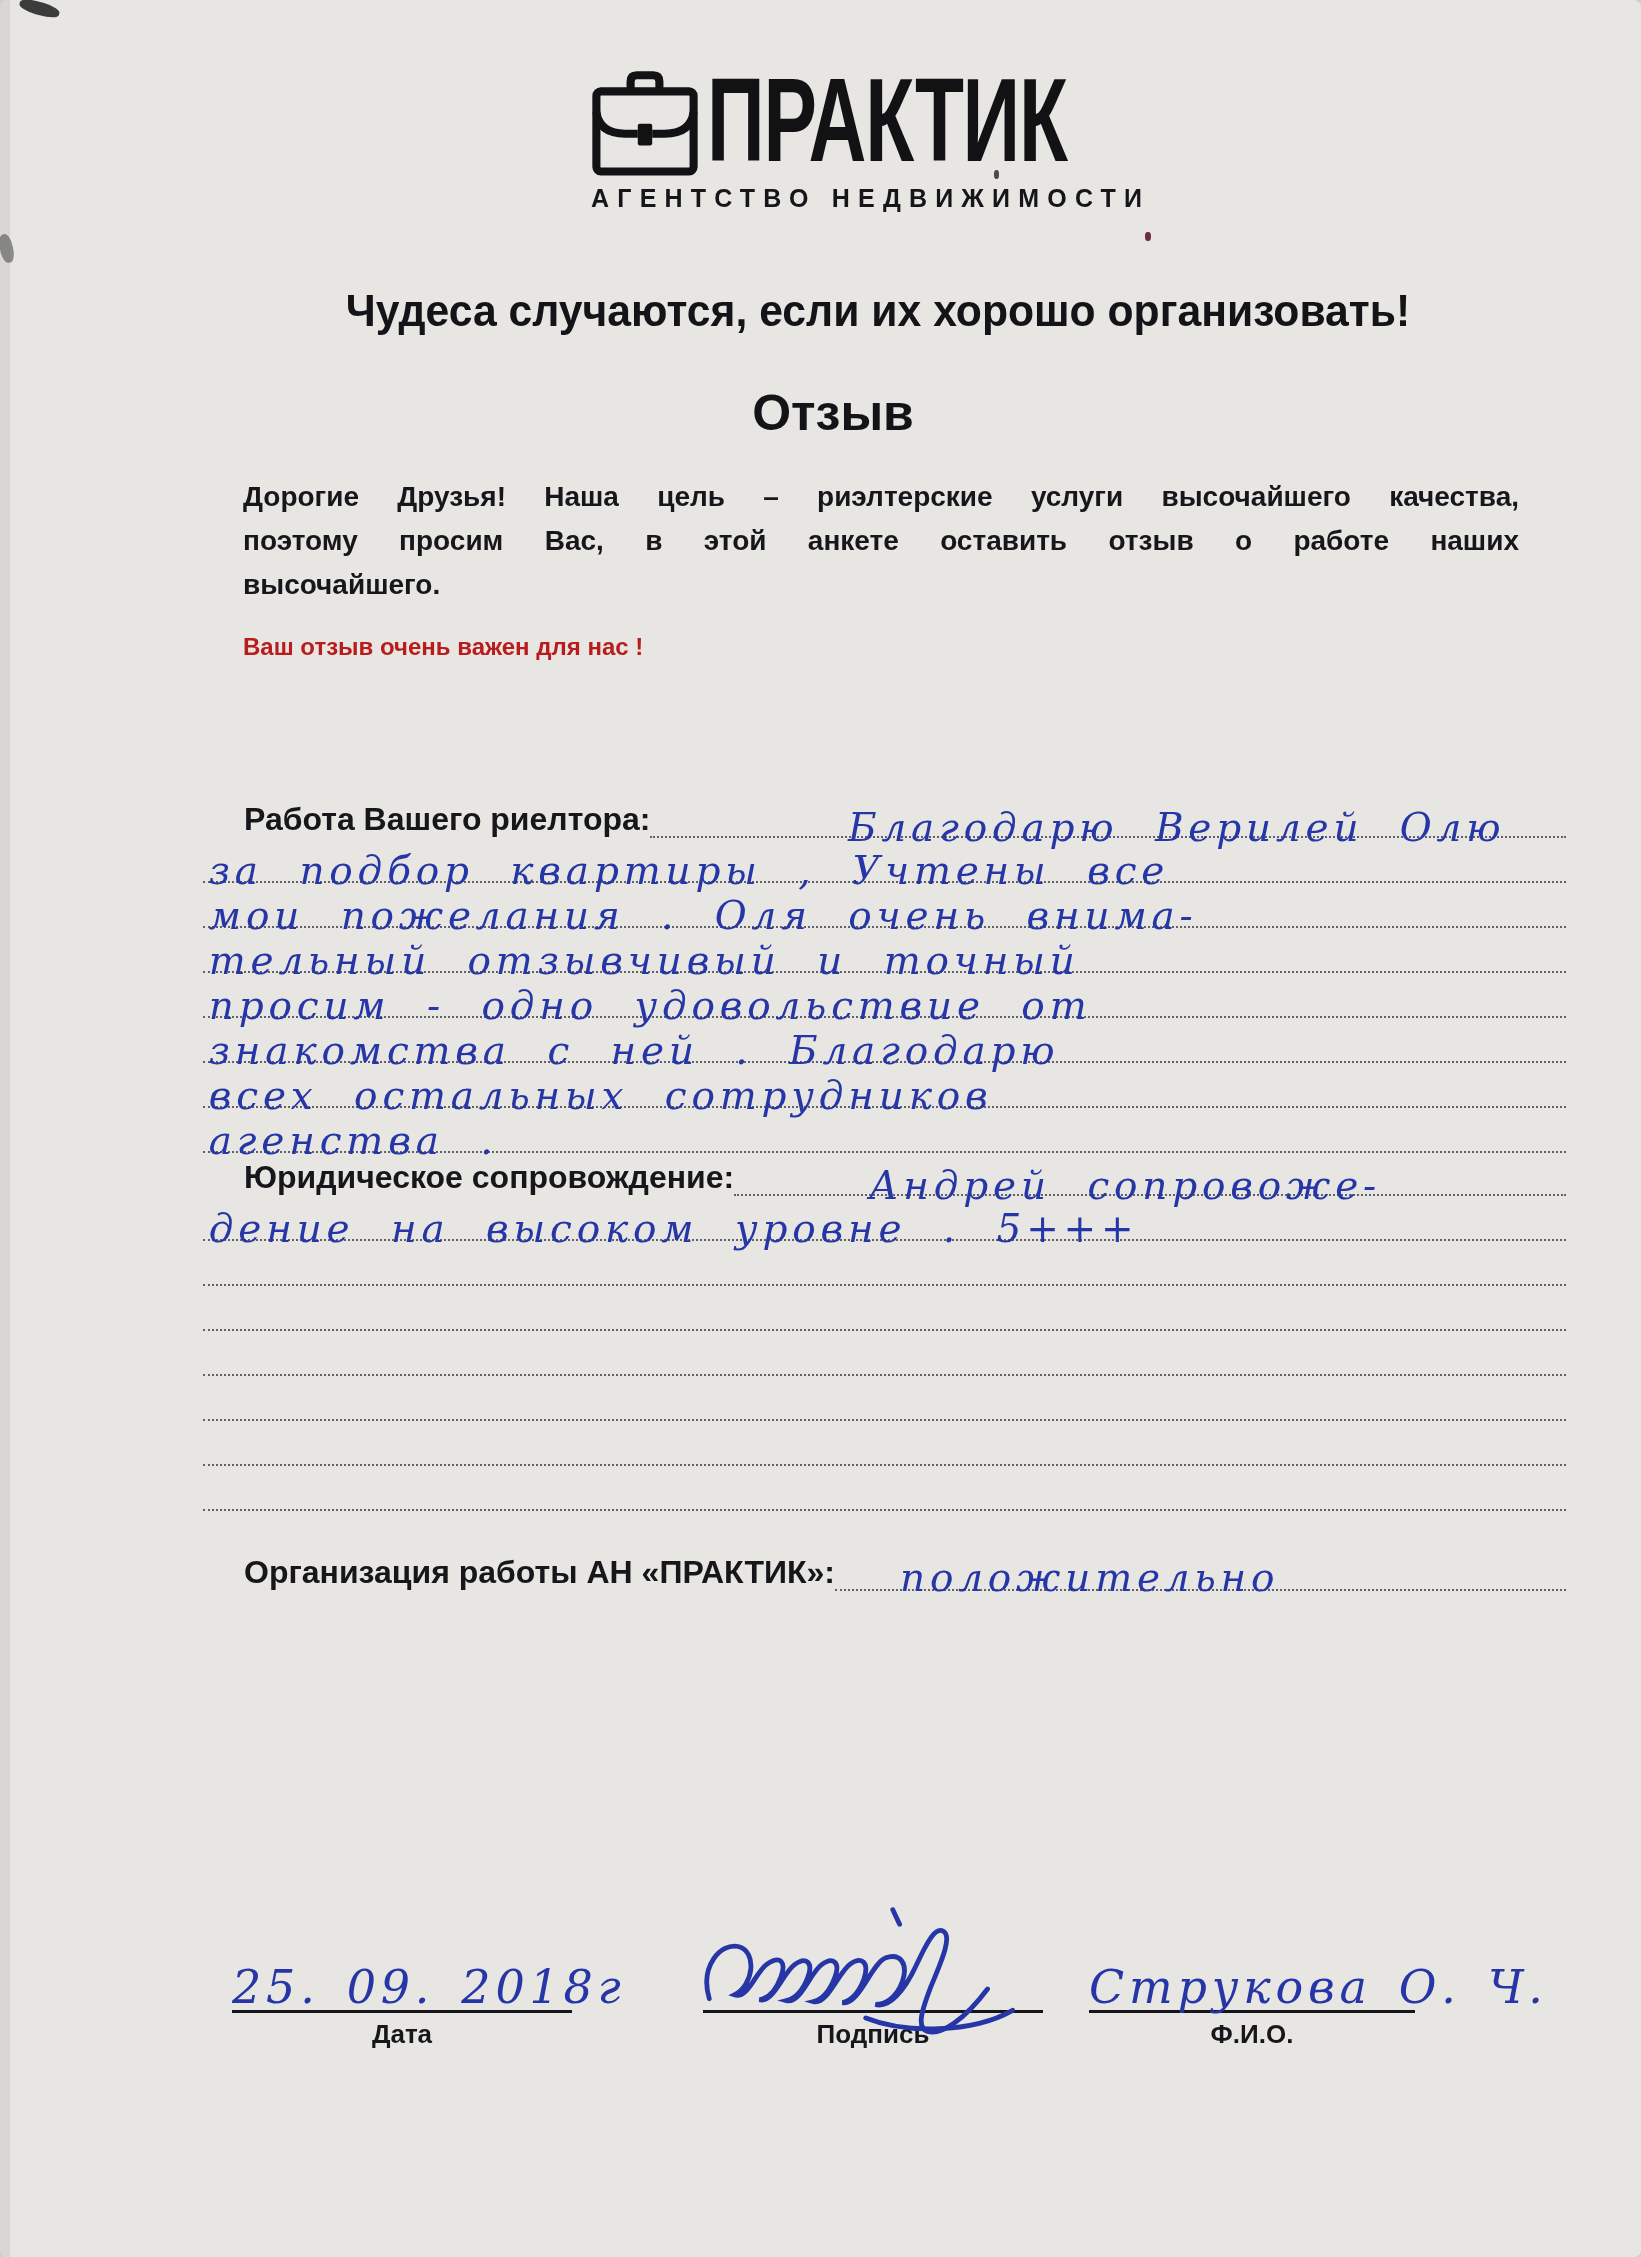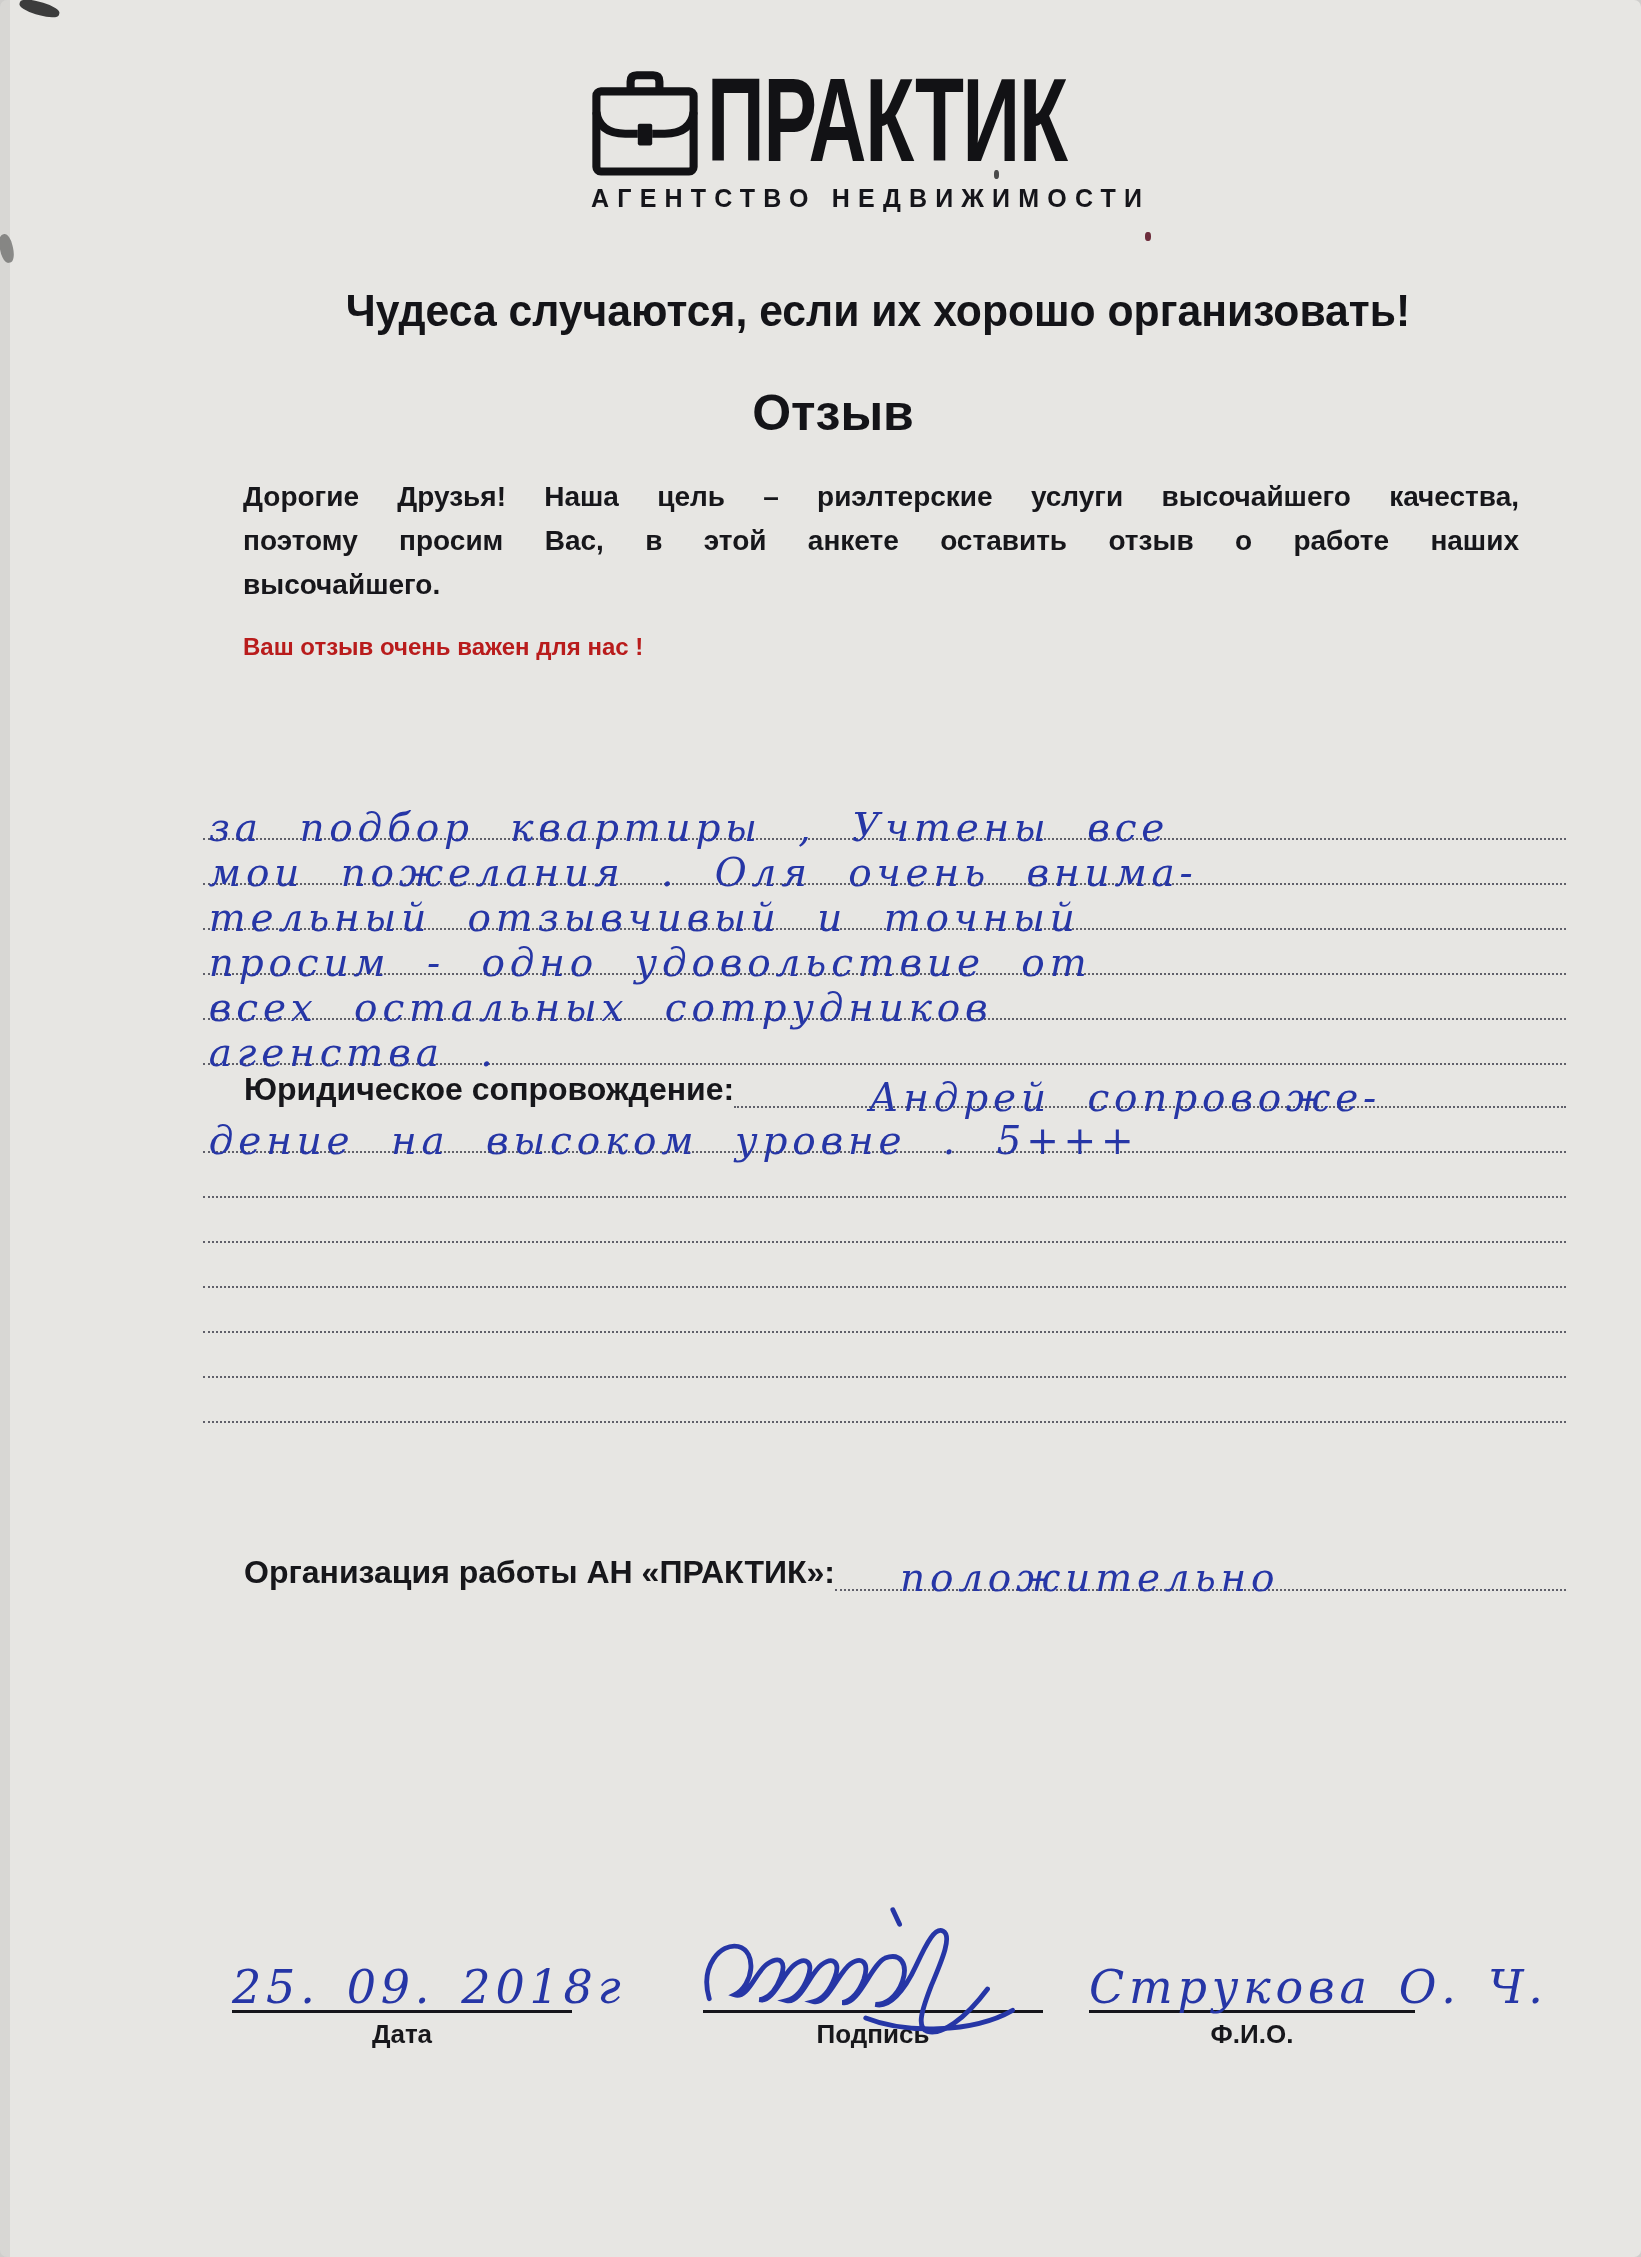--- a/index.html
+++ b/index.html
@@ -122,31 +122,39 @@
 
   <div class="intro">
     <div class="jline">Дорогие Друзья! Наша цель – риэлтерские услуги высочайшего качества,</div>
     <div class="jline">поэтому просим Вас, в этой анкете оставить отзыв о работе наших</div>
     <div>высочайшего.</div>
   </div>
   <div class="note">Ваш отзыв очень важен для нас !</div>
 
   <div class="form f1">
 
+    <div class="row label-row">
+      <span class="field-label">Работа Вашего риелтора:</span>
+      <span class="dotfill"></span>
+      <span class="hw inline1">Благодарю Верилей Олю</span>
+    </div>
     <div class="row">
         <span class="hw">за подбор квартиры , Учтены все</span>
       </div>
     <div class="row">
         <span class="hw">мои пожелания . Оля очень внима-</span>
       </div>
     <div class="row">
         <span class="hw">тельный отзывчивый и точный</span>
       </div>
     <div class="row">
         <span class="hw">просим - одно удовольствие от</span>
+      </div>
+    <div class="row">
+        <span class="hw">знакомства с ней . Благодарю</span>
       </div>
     <div class="row">
         <span class="hw">всех остальных сотрудников</span>
       </div>
     <div class="row">
         <span class="hw">агенства .</span>
       </div>
 
     <div class="row label-row">
       <span class="field-label">Юридическое сопровождение:</span>

